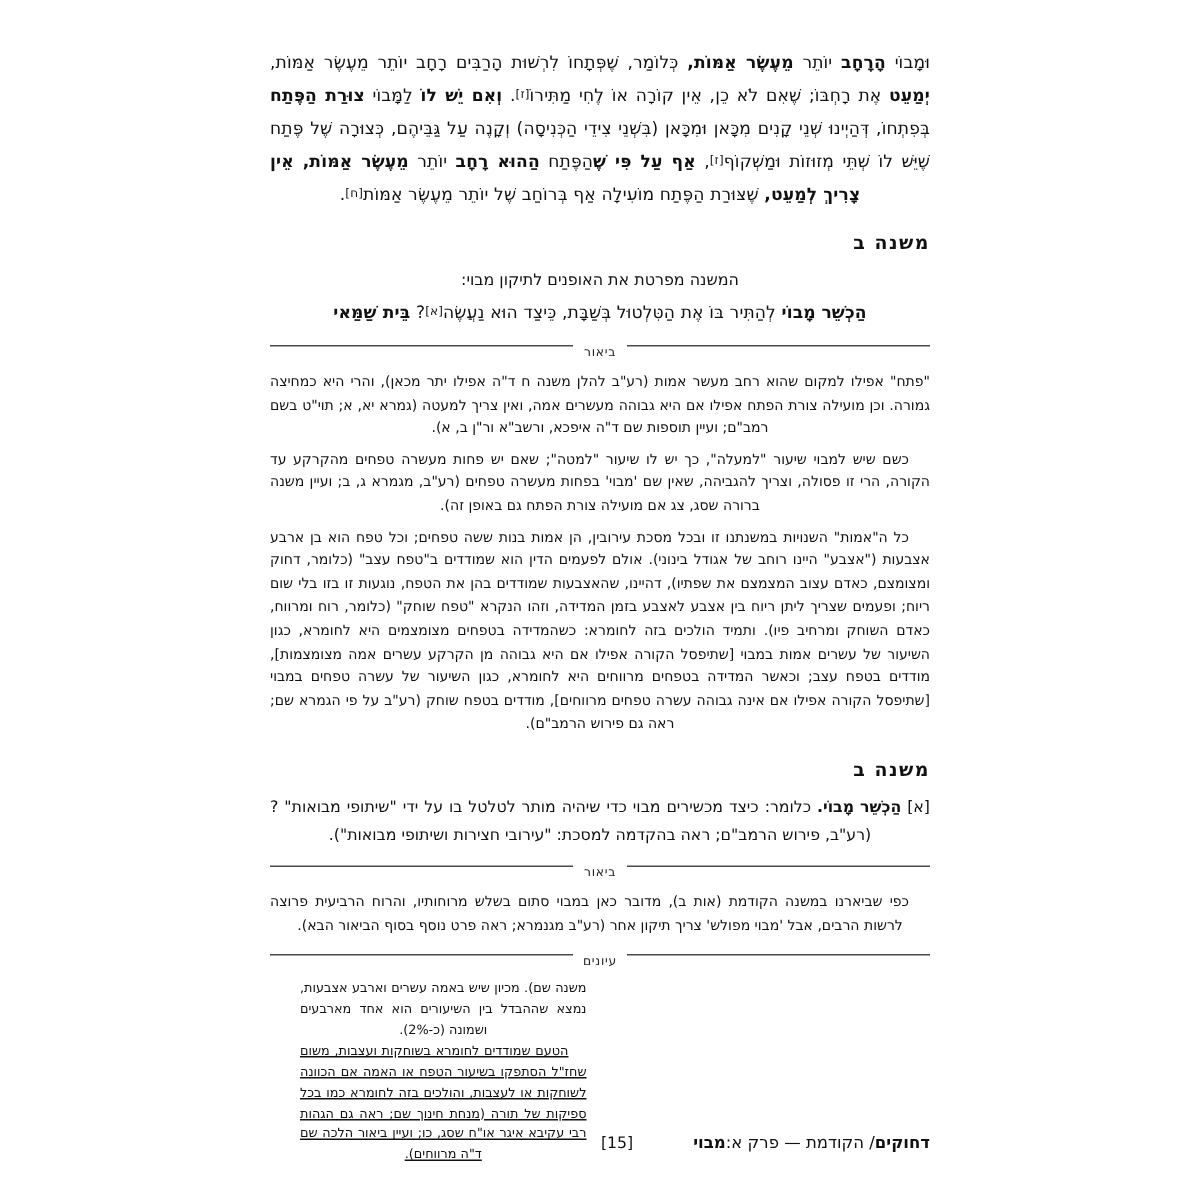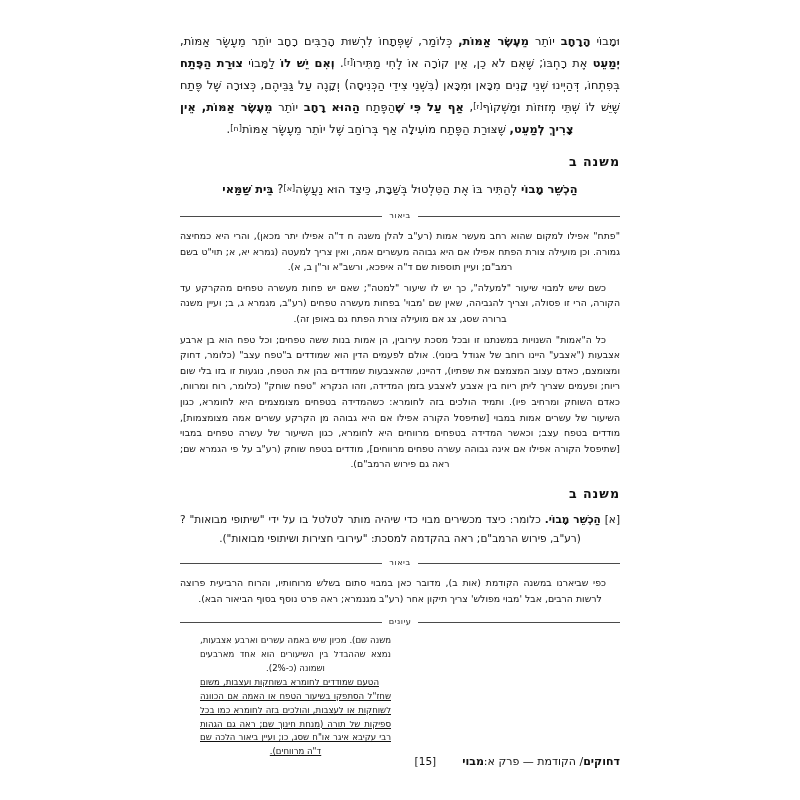--- a/index.html
+++ b/index.html
@@ -52,21 +52,20 @@
   .intro-line {
     text-align: center;
     font-size: 10.6px;
     line-height: 1.7;
     margin: 0 0 1px 0;
   }
 
   
   .rule-label {
     display: flex;
-    align-items: center;
     gap: 7px;
     margin: 11px 0 7px 0;
   }
   .rule-label .line {
     flex: 1 1 auto;
     height: 0;
     border-top: 1px solid #4a4a4a;
   }
   .rule-label .lbl {
     flex: 0 0 auto;
@@ -132,35 +131,36 @@
     align-items: baseline;
     font-size: 11px;
   }
   .footer .ftitle {
     font-weight: bold;
   }
   .footer .fmid {
     font-weight: normal;
   }
   .footer .fpage {
-    margin-right: 26px;
+    margin-right: 40px;
     font-size: 10.5px;
     direction: ltr;
     unicode-bidi: isolate;
   }
 </style>
 </head>
 <body>
 
 <div class="page">
 
   <p class="mishna-text"><span>וּמָבוֹי </span><span class="b">הָרָחָב</span><span> יוֹתֵר </span><span class="b">מֵעֶשֶׂר אַמּוֹת,</span><span> כְּלוֹמַר, שֶׁפְּתָחוֹ לִרְשׁוּת הָרַבִּים רָחָב יוֹתֵר מֵעֶשֶׂר אַמּוֹת, </span><span class="b">יְמַעֵט</span><span> אֶת רָחְבּוֹ; שֶׁאִם לֹא כֵן, אֵין קוֹרָה אוֹ לֶחִי מַתִּירוֹ</span><span class="sup">[ז]</span><span>. </span><span class="b">וְאִם יֵשׁ לוֹ</span><span> לַמָּבוֹי </span><span class="b">צוּרַת הַפֶּתַח</span><span> בְּפִתְחוֹ, דְּהַיְינוּ שְׁנֵי קָנִים מִכָּאן וּמִכָּאן (בִּשְׁנֵי צִידֵי הַכְּנִיסָה) וְקָנֶה עַל גַּבֵּיהֶם, כְּצוּרָה שֶׁל פֶּתַח שֶׁיֵּשׁ לוֹ שְׁתֵּי מְזוּזוֹת וּמַשְׁקוֹף</span><span class="sup">[ז]</span><span>, </span><span class="b">אַף עַל פִּי שֶׁ</span><span>הַפֶּתַח </span><span class="b">הַהוּא רָחָב</span><span> יוֹתֵר </span><span class="b">מֵעֶשֶׂר אַמּוֹת, אֵין צָרִיךְ לְמַעֵט,</span><span> שֶׁצּוּרַת הַפֶּתַח מוֹעִילָה אַף בְּרוֹחַב שֶׁל יוֹתֵר מֵעֶשֶׂר אַמּוֹת</span><span class="sup">[ח]</span><span>.</span></p>
 
   <div class="section-title">משנה ב</div>
 
+  <div class="intro-line">המשנה מפרטת את האופנים לתיקון מבוי:</div>
 
   <p class="mishna-text"><span class="b">הַכְשֵׁר</span><span> </span><span class="b">מָבוֹי</span><span> לְהַתִּיר בּוֹ אֶת הַטִּלְטוּל בְּשַׁבָּת, כֵּיצַד הוּא נַעֲשֶׂה</span><span class="sup">[א]</span><span>? </span><span class="b">בֵּית שַׁמַּאי</span></p>
 
   <div class="rule-label">
     <span class="line"></span>
     <span class="lbl">ביאור</span>
     <span class="line"></span>
   </div>
 
   <p class="biur">"פתח" אפילו למקום שהוא רחב מעשר אמות (רע"ב להלן משנה ח ד"ה אפילו יתר מכאן), והרי היא כמחיצה גמורה. וכן מועילה צורת הפתח אפילו אם היא גבוהה מעשרים אמה, ואין צריך למעטה (גמרא יא, א; תוי"ט בשם רמב"ם; ועיין תוספות שם ד"ה איפכא, ורשב"א ור"ן ב, א).</p>

